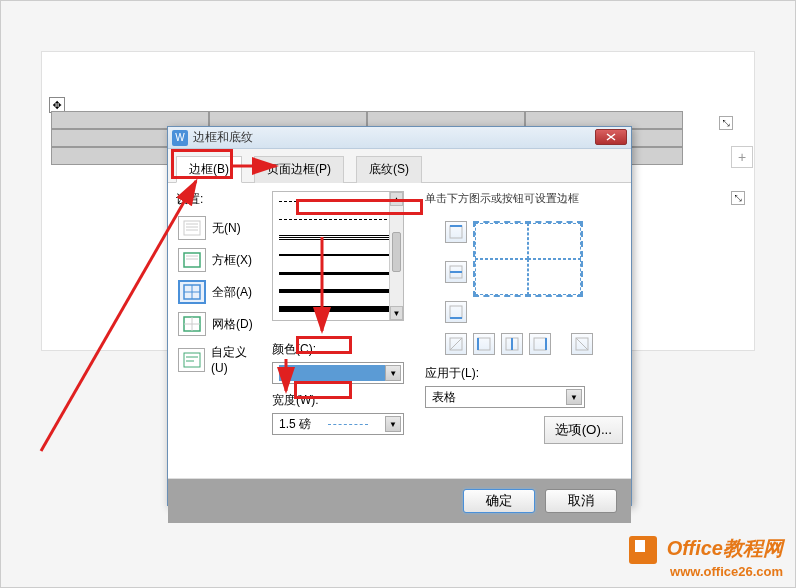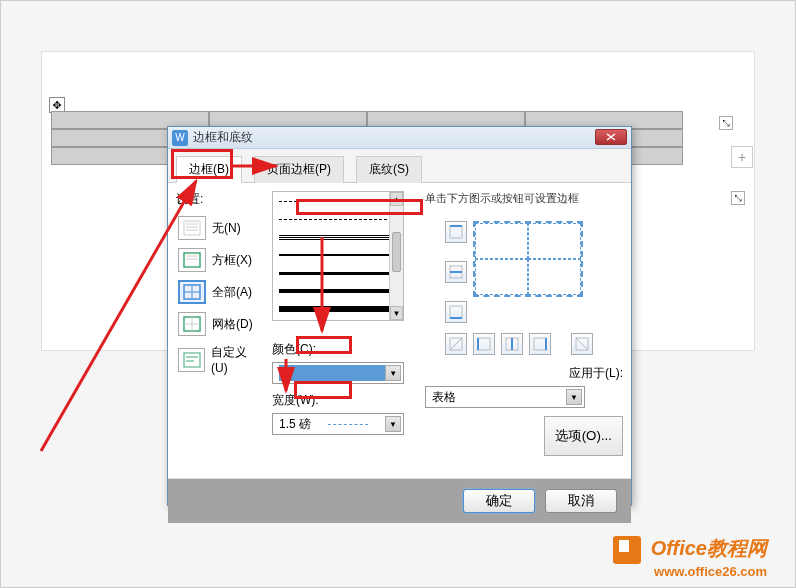--- a/index.html
+++ b/index.html
@@ -56,38 +56,38 @@
     .dropdown .dd-arrow { width: 16px; height: 16px; background: linear-gradient(#e8e8e8,#d0d0d0); border: 1px solid #aaa; display: flex; align-items: center; justify-content: center; font-size: 8px; }
     .color-swatch { width: 110px; height: 16px; background: #5b9bd5; }
     .preview-grid { margin: 15px 0 10px 20px; display: flex; gap: 6px; align-items: flex-start; }
     .pv-side { display: flex; flex-direction: column; gap: 18px; }
     .pv-btn { width: 22px; height: 22px; border: 1px solid #aaa; background: linear-gradient(#fafcff,#e5eef8); display: flex; align-items: center; justify-content: center; cursor: pointer; }
     .pv-btn svg { width: 14px; height: 14px; }
     .pv-sample { width: 110px; height: 76px; border: 2px dashed #5b9bd5; display: grid; grid-template-columns: 1fr 1fr; grid-template-rows: 1fr 1fr; }
     .pv-sample .c { border: 1px dashed #5b9bd5; }
     .pv-bottom { display: flex; gap: 6px; margin-left: 20px; }
 
-    .apply-row { margin-top: 10px; text-align: right; }
+    .apply-row { margin-top: 10px; }
     .apply-row .dropdown { width: 160px; }
     .options-btn-row { text-align: right; margin-top: 8px; }
-    .small-btn { padding: 10px 10px; border: 1px solid #aaa; background: linear-gradient(#fafafa,#e8e8e8); cursor: pointer; }
+    .small-btn { padding: 4px 10px; border: 1px solid #aaa; background: linear-gradient(#fafafa,#e8e8e8); cursor: pointer; }
 
     .button-row { display: flex; justify-content: flex-end; gap: 10px; padding: 10px 14px; border-top: 1px solid #ddd; background: #a3a3a3; }
     .dlg-btn { width: 72px; height: 24px; border: 1px solid #8a8a8a; border-radius: 3px; background: linear-gradient(#fdfdfd,#e5e5e5); cursor: pointer; display: flex; align-items: center; justify-content: center; }
     .dlg-btn.primary { border: 1px solid #4a90d9; box-shadow: 0 0 3px #7ab5eb; }
 
     .red-box { position: absolute; border: 3px solid #e02020; pointer-events: none; }
     .rb1 { top: 148px; left: 170px; width: 62px; height: 30px; }
     .rb2 { top: 198px; left: 295px; width: 127px; height: 16px; }
     .rb3 { top: 335px; left: 295px; width: 56px; height: 18px; }
     .rb4 { top: 380px; left: 293px; width: 58px; height: 18px; }
 
     .arrow-svg { position: absolute; pointer-events: none; }
     
-    .watermark { position: absolute; bottom: 8px; right: 28px; font-size: 20px; font-style: italic; font-weight: bold; padding-left: 16px; }
+    .watermark { position: absolute; bottom: 8px; right: 12px; font-size: 20px; font-style: italic; font-weight: bold; padding-left: 16px; }
     .wm-icon { display: inline-block; width: 28px; height: 28px; background: #e67817; vertical-align: middle; margin-right: 4px; border-radius: 3px; position: relative; }
     .wm-icon::after { content: ''; position: absolute; left: 6px; top: 4px; width: 10px; height: 12px; background: #fff; }
     .wm1 { color: #e67817; }
     .wm2 { color: #e67817; font-size: 13px; display: block; text-align: right; font-style: normal; }
   </style>
 </head>
 <body>
 
 <div class="page-bg"></div>
 

